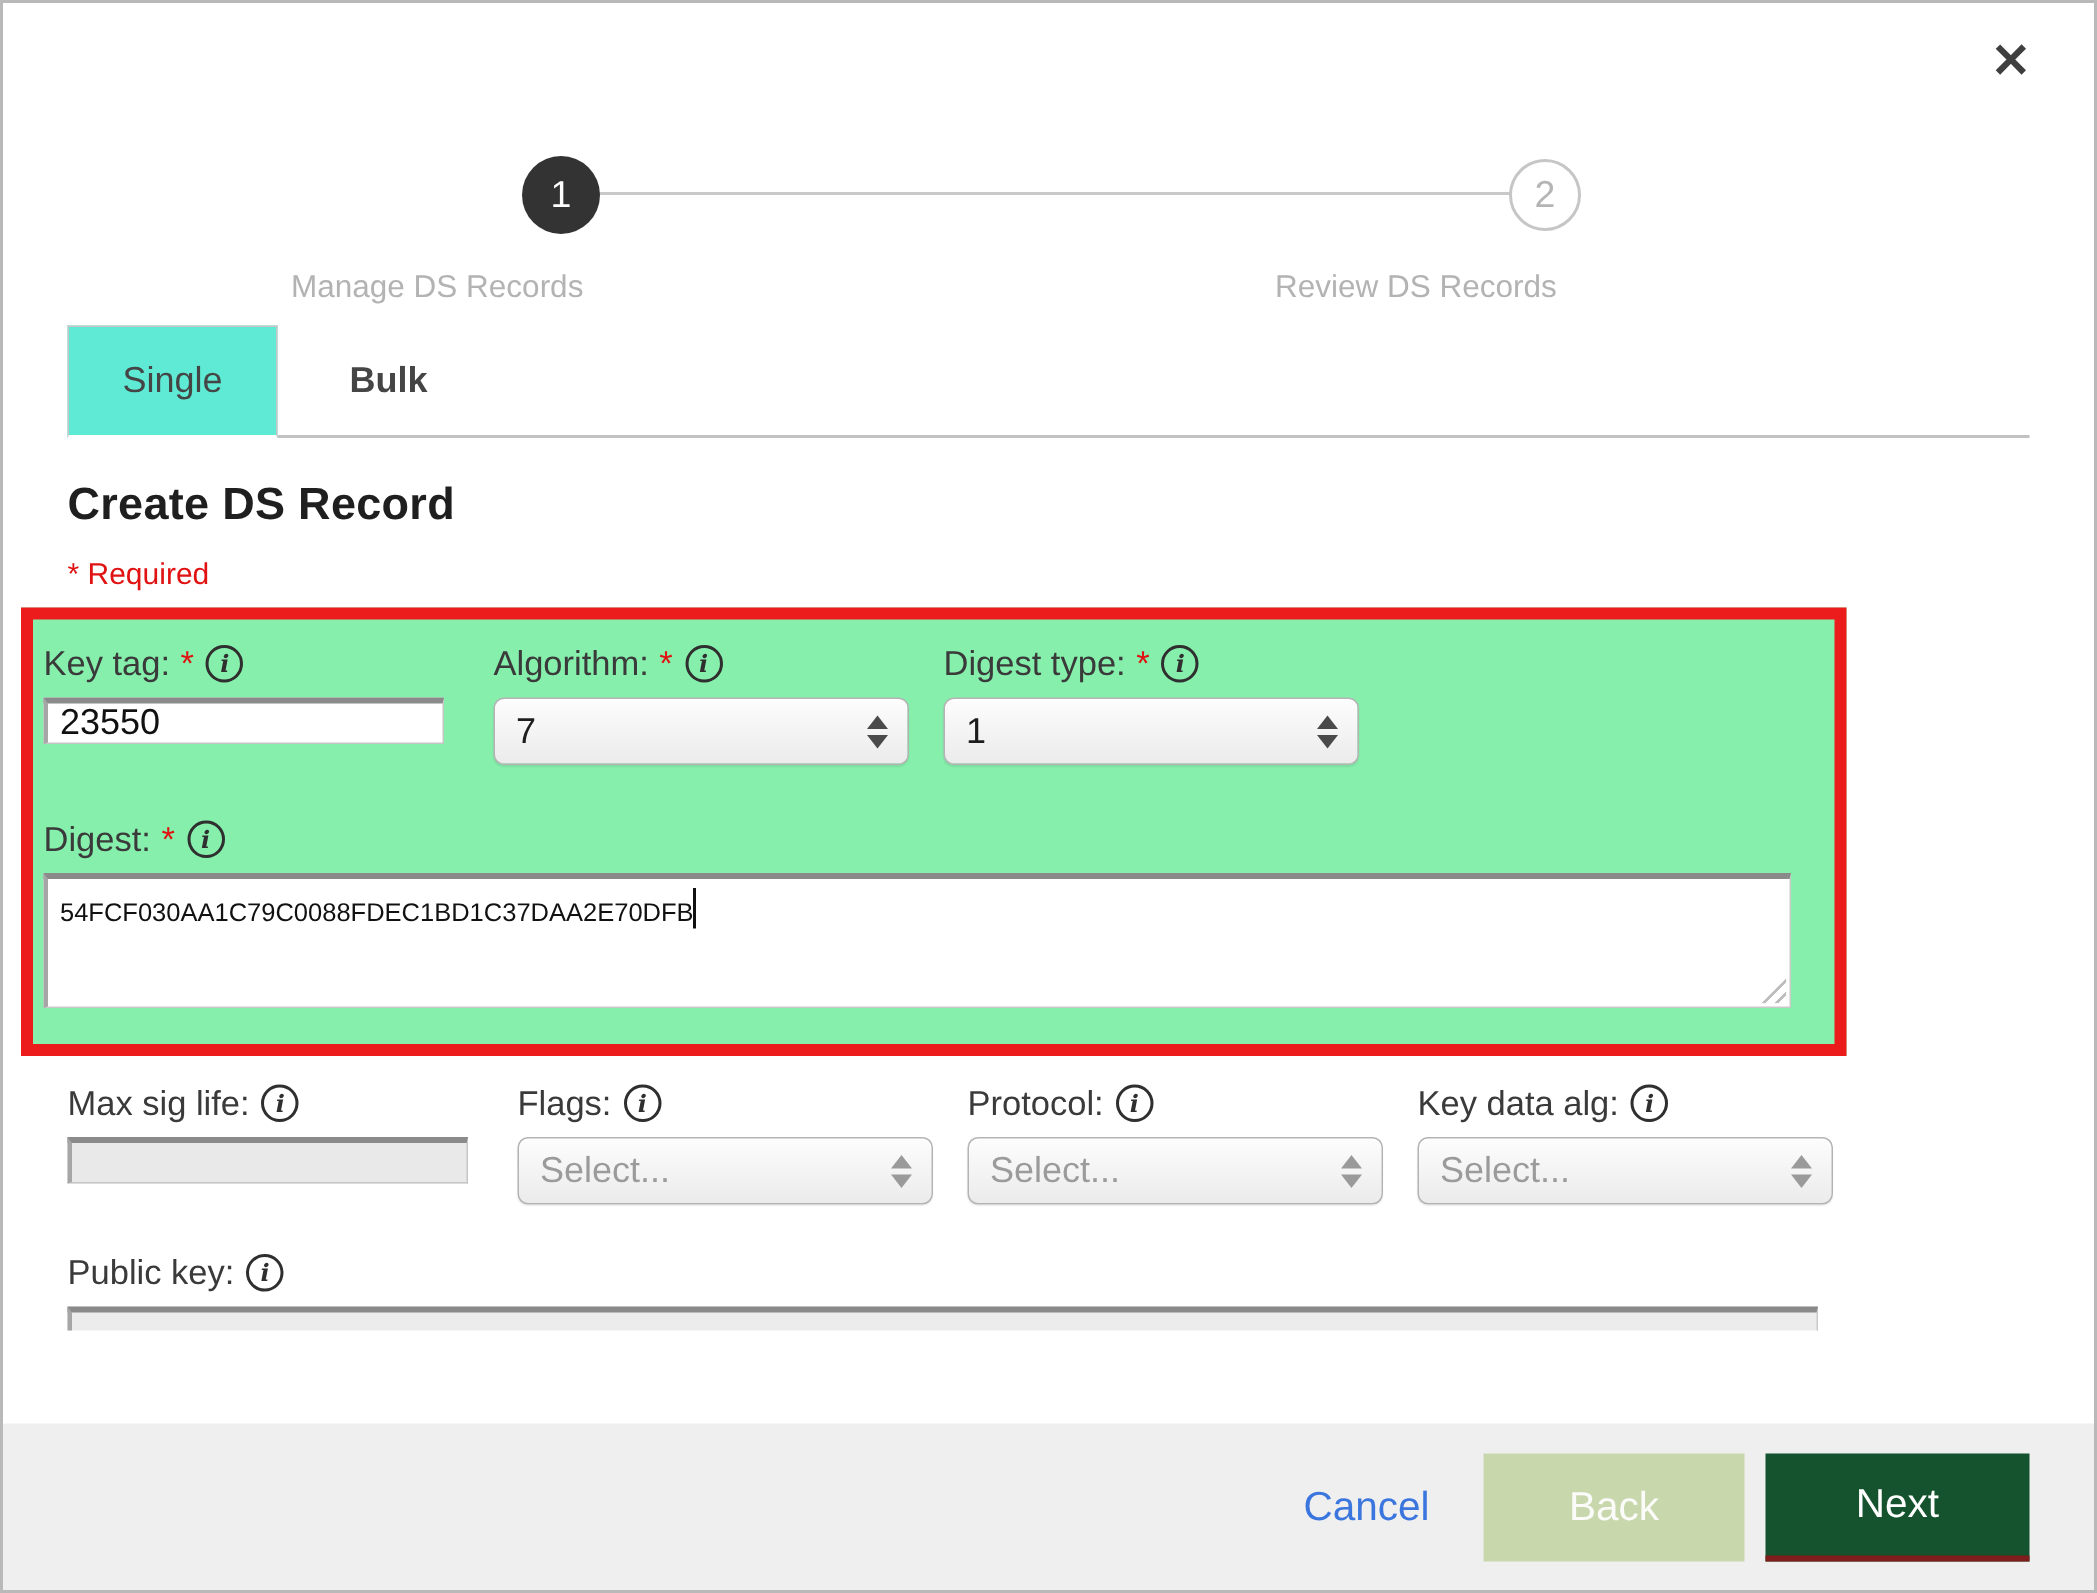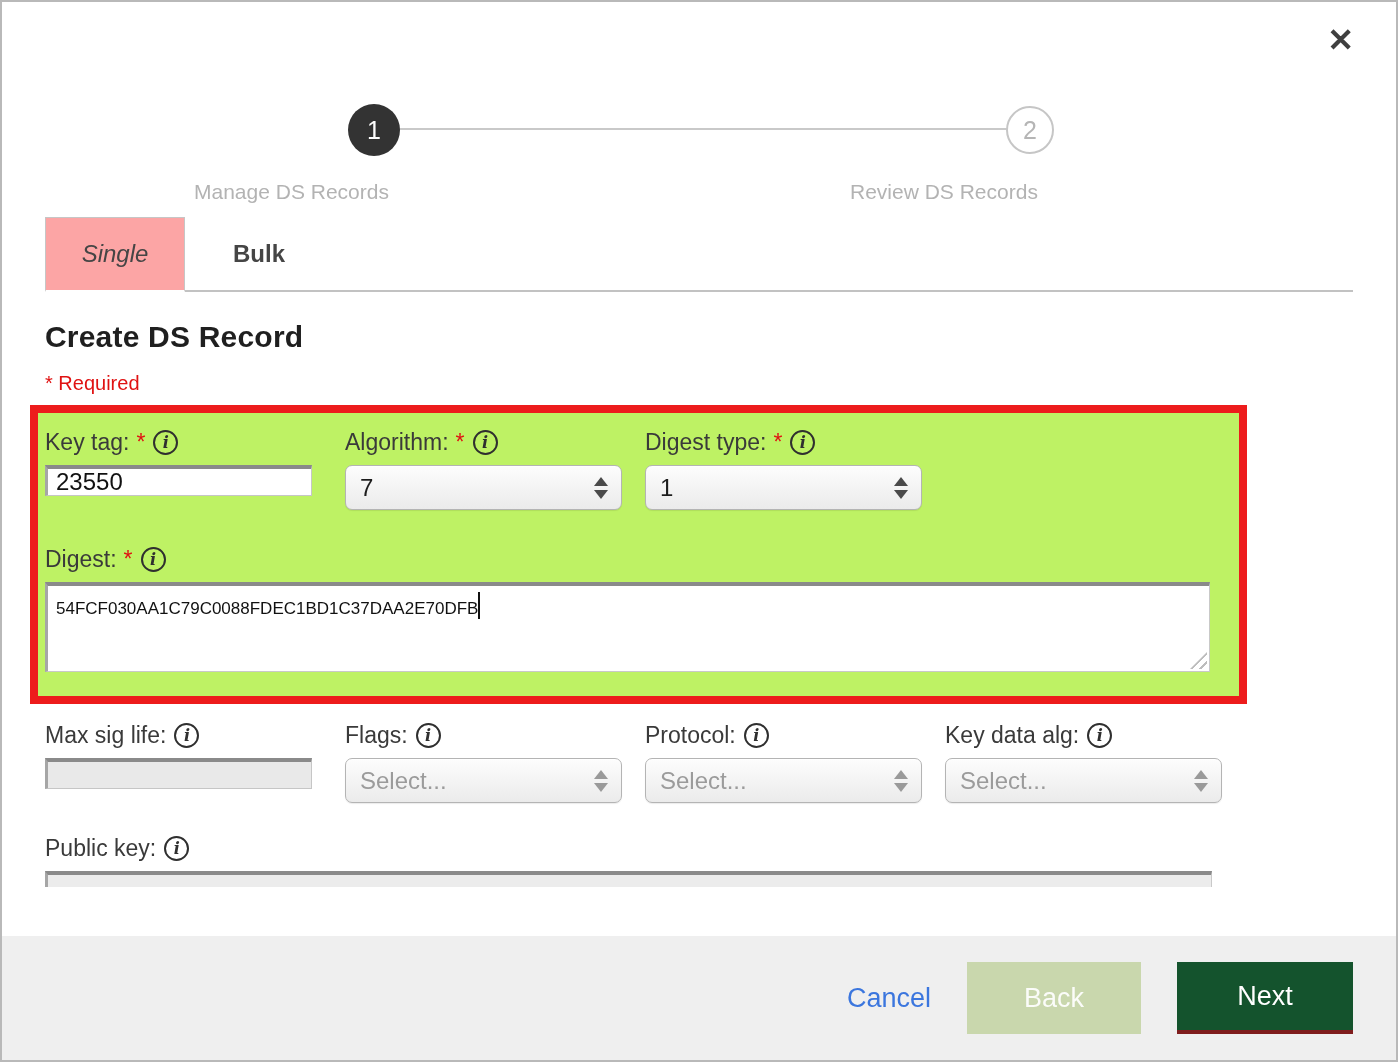--- a/index.html
+++ b/index.html
@@ -20,30 +20,30 @@
   .step-circle { position:absolute; border-radius:50%; display:flex; align-items:center; justify-content:center; font-size:25px; }
   .step-circle.active { left:346px; top:102px; width:52px; height:52px; background:#333; color:#fff; }
   .step-circle.inactive { left:1004px; top:104px; width:48px; height:48px; background:#fff; border:2px solid #c6c6c6; color:#b5b5b5; }
   .step-label { position:absolute; top:178px; width:360px; text-align:left; font-size:21px; color:#b3b3b3; }
   .step-label.one { left:192px; }
   .step-label.two { left:848px; }
   
   .tabs { margin:0 43px 0 43px; height:75px; display:flex; border-bottom:2px solid #c2c2c2; position:relative; }
   .tab { width:140px; display:flex; align-items:center; justify-content:center; font-size:24px; color:#454545; cursor:pointer; }
   .tab.active {
-    background:#fca5a5; border:1px solid #c6c6c6; border-bottom:2px solid #fff; margin-bottom:-2px;font-style:italic;
+    background:#5eead4; border:1px solid #c6c6c6; border-bottom:2px solid #fff; margin-bottom:-2px;
   }
   .tab.plain { width:148px;font-weight:bold; }
   
   h1.title { margin:28px 0 0 43px; font-size:30px; font-weight:bold; color:#1f1f1f; letter-spacing:0.2px; }
   .required-note { margin:18px 0 0 43px; font-size:20px; color:#e01212; }
   
   .redbox {
-    margin:10px 0 0 28px; width:1217px; border:8px solid #ed1c1c;
-    padding:14px 0 24px 7px; background:#bef264;
+    margin:10px 0 0 12px; width:1217px; border:8px solid #ed1c1c;
+    padding:14px 0 24px 7px; background:#86efac;
   }
   .form-row { display:flex; }
   .col { width:300px; }
   .field-label { font-size:23px; color:#3a3a3a; display:flex; align-items:center; height:30px; margin-bottom:8px; }
   .req { color:#e01212; margin-left:7px; font-size:23px; }
   .info-icon {
     display:inline-flex; width:25px; height:25px; border:2px solid #2f2f2f; border-radius:50%;
     align-items:center; justify-content:center; margin-left:8px; flex:0 0 auto;
     font-family:"DejaVu Serif", serif; font-style:italic; font-weight:bold; font-size:16px; color:#2f2f2f;
   }
@@ -81,26 +81,26 @@
   }
   
   .row-lower { margin:16px 0 0 43px; display:flex; }
   .pubkey-block { margin:30px 0 0 43px; }
   .pubkey-sliver {
     width:1167px; height:16px; background:#ececec;
     border-left:3px solid #a6a6a6; border-right:1px solid #c9c9c9; border-top:4px solid #8a8a8a;
   }
   
   .footer {
-    position:absolute; left:0; right:0; bottom:0; height:124px; background:#efefef;
+    position:absolute; left:0; right:0; bottom:0; height:111px; background:#efefef;
     display:flex; align-items:center; justify-content:flex-end; padding-right:43px;
   }
   .cancel-link { font-size:27px; color:#3b76de; margin-right:36px; cursor:pointer; }
   .btn { height:72px; display:flex; align-items:center; justify-content:center; font-size:27px; cursor:pointer; }
-  .btn.back { width:174px; background:#c9d7ad; color:#fbfcf9; margin-right:36px; cursor:default; }
+  .btn.back { width:174px; background:#c9d7ad; color:#fbfcf9; margin-right:14px; cursor:default; }
   .btn.next { width:176px; background:#14532d; border-bottom:4px solid #7f1d1d; color:#fff; }
 </style>
 </head>
 <body>
 
 <div class="page">
 
   <div class="close-x">✕</div>
 
   <div class="stepper">

